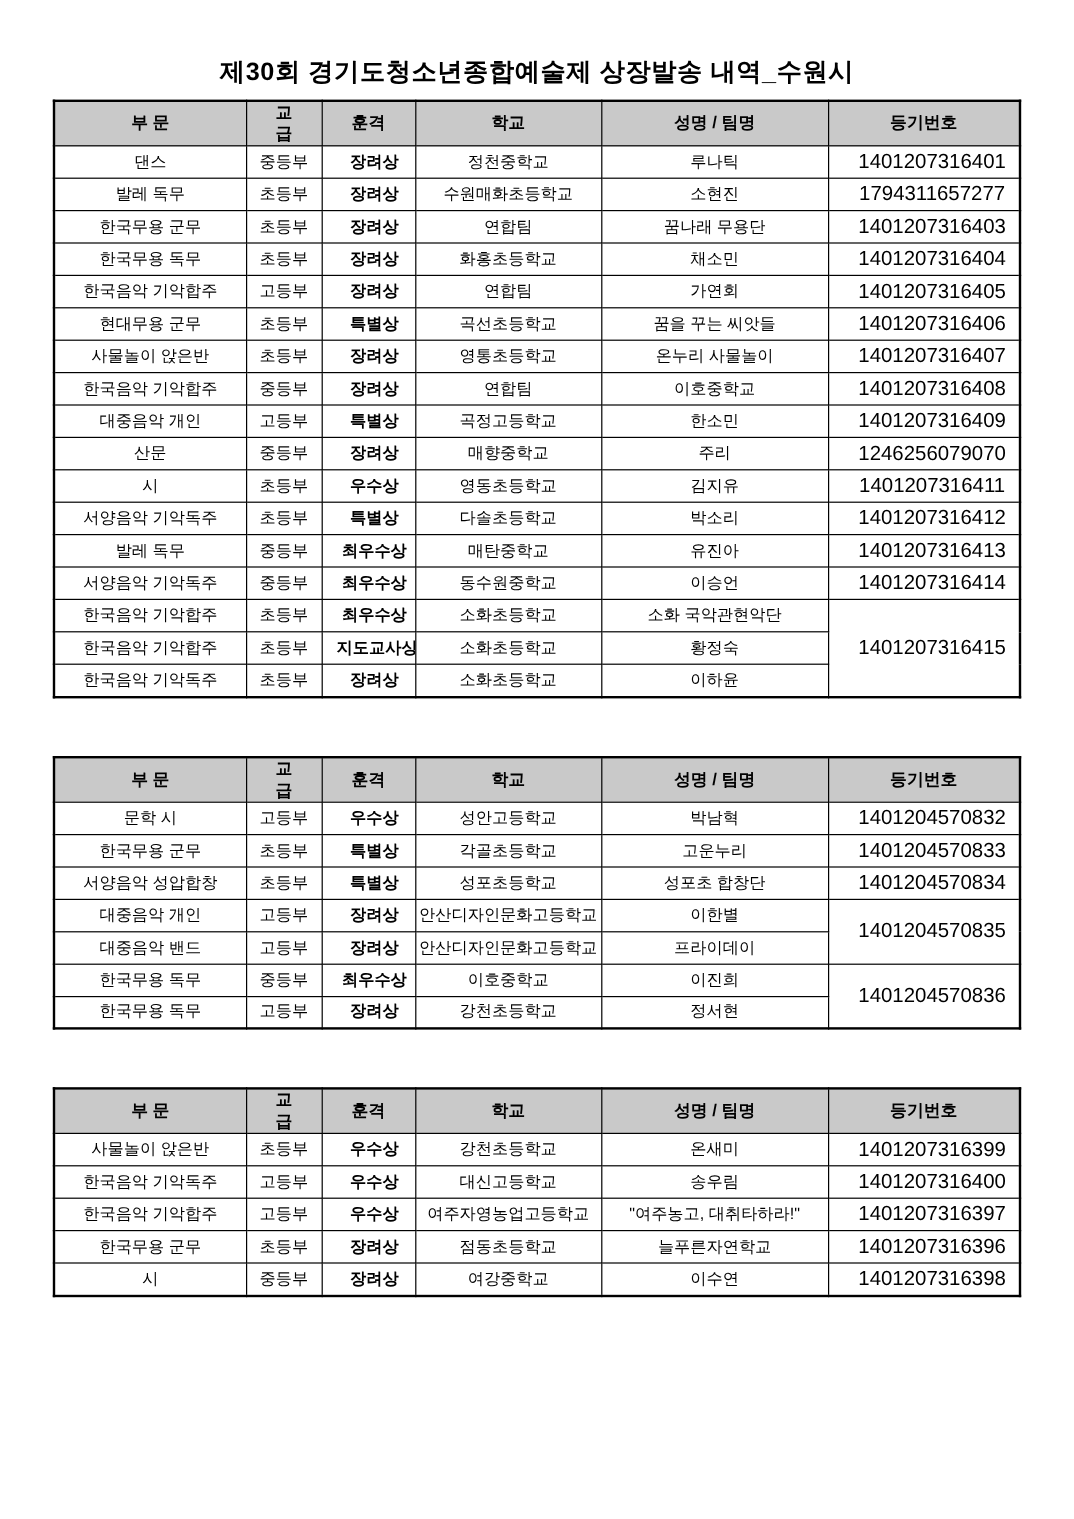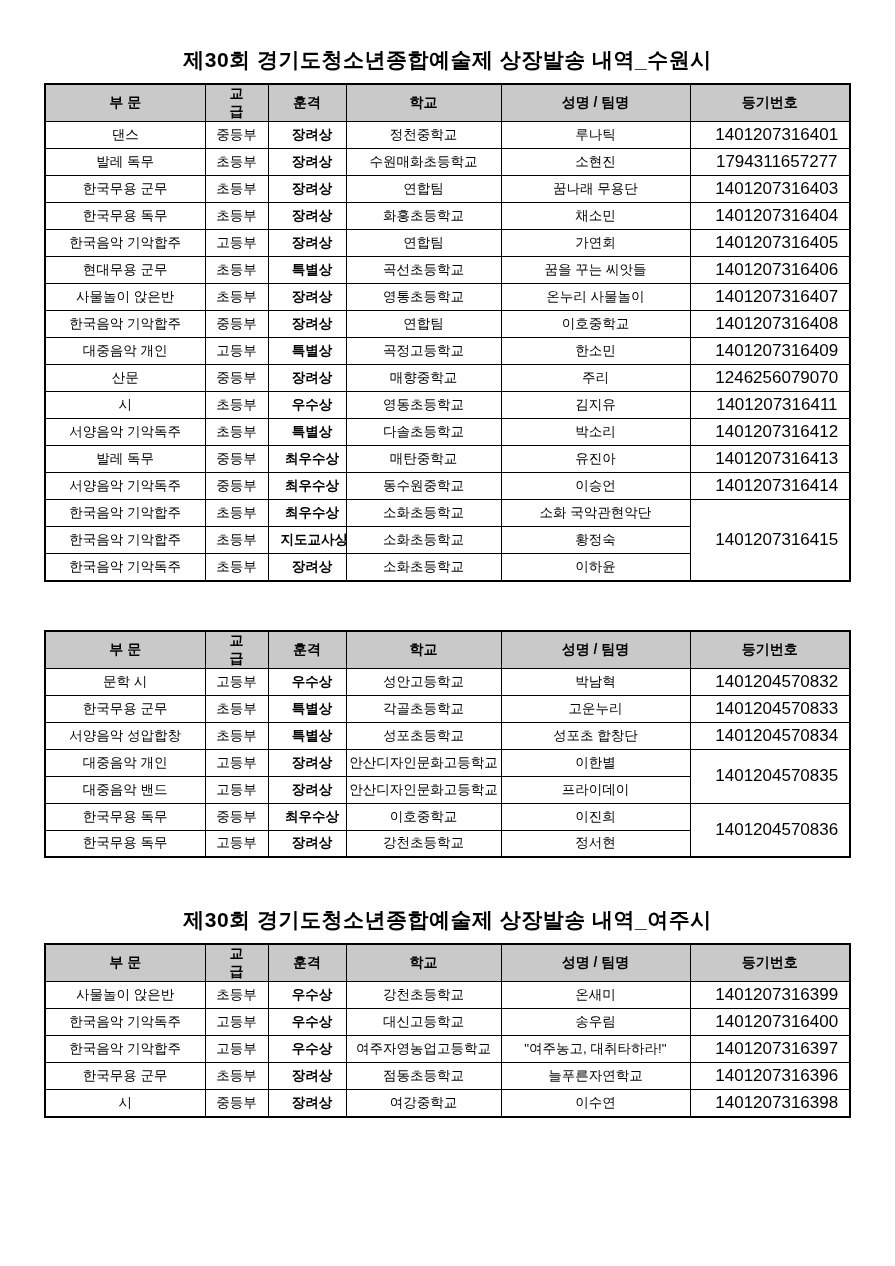--- a/index.html
+++ b/index.html
@@ -304,21 +304,20 @@
             <td>고등부</td>
             <td class="award">장려상</td>
             <td>강천초등학교</td>
             <td>정서현</td>
           </tr>
         </tbody>
       </table>
   </div>
 
   <div class="section">
-    <h2 class="tbl-title">제30회 경기도청소년종합예술제 상장발송 내역_여주시</h2>
     <table class="award-table">
         <colgroup>
           <col class="col-category">
           <col class="col-grade">
           <col class="col-award">
           <col class="col-school">
           <col class="col-name">
           <col class="col-reg">
         </colgroup>
         <thead>

